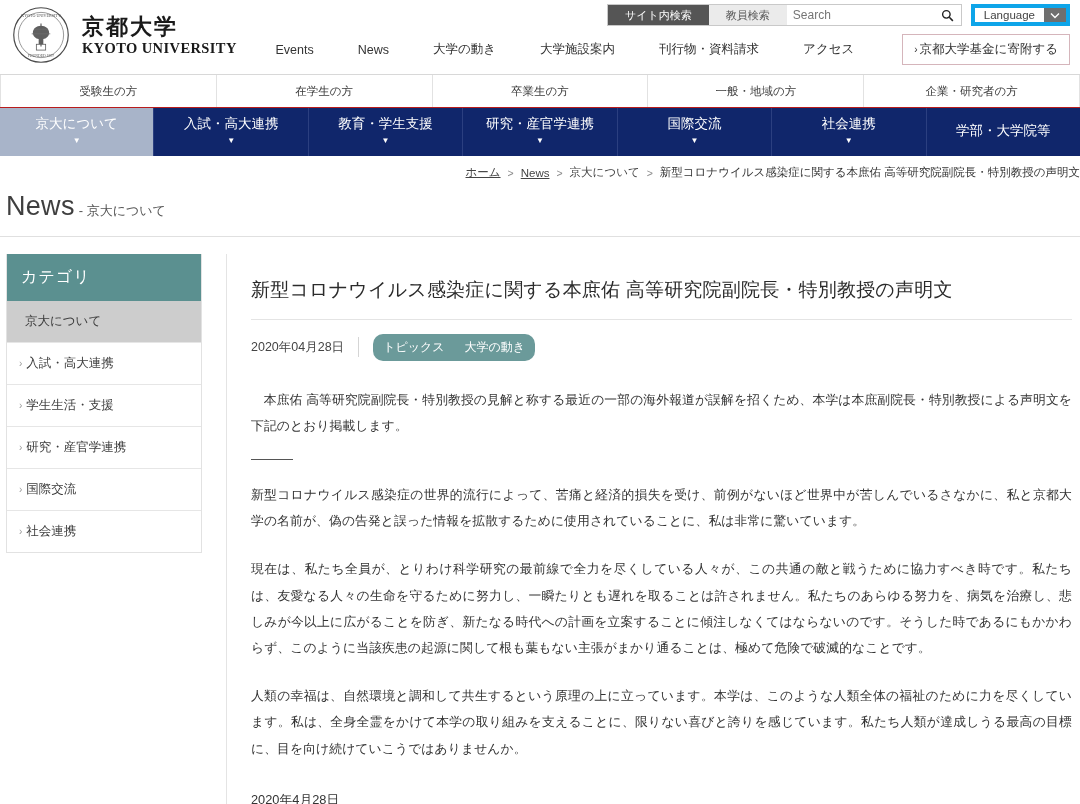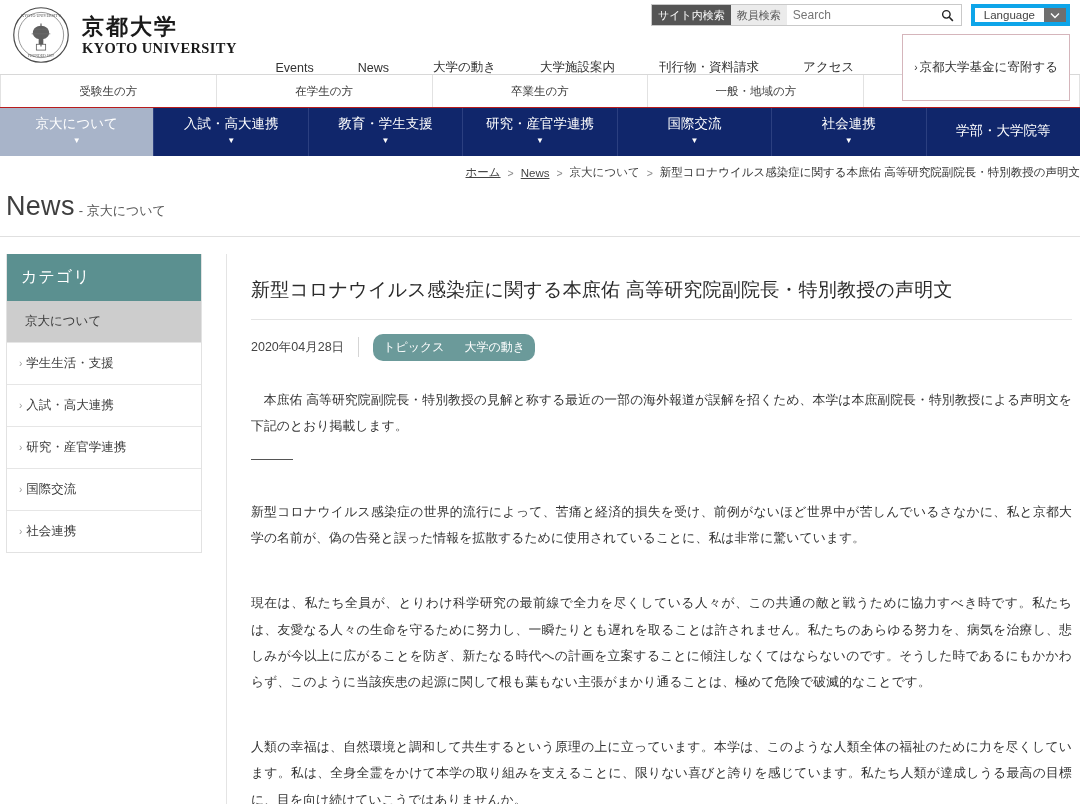--- a/index.html
+++ b/index.html
@@ -62,21 +62,21 @@
   }
   .search-box {
     display: flex;
     align-items: stretch;
     border: 1px solid #c9c9c9;
     background: #fff;
     height: 22px;
   }
   .search-tab {
     font-size: 11px;
-    padding: 0 6px;
+    padding: 0 17px;
     display: flex;
     align-items: center;
     white-space: nowrap;
     line-height: 1;
   }
   .search-tab.active { background: #555555; color: #ffffff; }
   .search-tab.inactive { background: #ebebeb; color: #555555; }
   .search-input {
     border: none;
     outline: none;
@@ -130,21 +130,21 @@
   .header-nav a {
     font-size: 12.5px;
     color: #333;
     text-decoration: none;
     white-space: nowrap;
   }
   .donate-btn {
     border: 1px solid #d5b5bb;
     color: #a33a4f;
     font-size: 12.5px;
-    padding: 24px 11px;
+    padding: 6px 11px;
     white-space: nowrap;
     text-decoration: none;
     background: #fff;
     margin-left: 4px;
   }
   .donate-btn .caret { font-size: 10px; margin-right: 2px; }
 
   
   .audience-bar {
     display: flex;
@@ -314,21 +314,21 @@
   .tag {
     font-size: 12px;
     color: #ffffff;
     padding: 5px 10px;
     white-space: nowrap;
   }
   .article-body p {
     font-size: 12.8px;
     line-height: 2.05;
     color: #333333;
-    margin-top: 39px;
+    margin-top: 22px;
     text-align: justify;
     letter-spacing: 0.1px;
   }
   .article-body p.lead { margin-top: 26px; text-indent: 1em; }
   .rule {
     width: 42px;
     height: 1px;
     background: #555;
     margin: 20px 0 2px 0;
   }
@@ -446,22 +446,22 @@
 <div class="page-title-bar">
   <span class="page-title-en">News</span>
   <span class="page-title-sub">- 京大について</span>
 </div>
 
 <div class="layout">
 
   <div class="sidebar">
     <div class="sidebar-head">カテゴリ</div>
     <div class="sidebar-item active">京大について</div>
+    <div class="sidebar-item"><span class="arrow">›</span><span>入試・高大連携</span></div>
     <div class="sidebar-item"><span class="arrow">›</span><span>学生生活・支援</span></div>
-    <div class="sidebar-item"><span class="arrow">›</span><span>入試・高大連携</span></div>
     <div class="sidebar-item"><span class="arrow">›</span><span>研究・産官学連携</span></div>
     <div class="sidebar-item"><span class="arrow">›</span><span>国際交流</span></div>
     <div class="sidebar-item"><span class="arrow">›</span><span>社会連携</span></div>
   </div>
 
   <div class="article">
     <h1 class="article-title">新型コロナウイルス感染症に関する本庶佑 高等研究院副院長・特別教授の声明文</h1>
 
     <div class="article-meta">
       <span class="article-date">2020年04月28日</span>

